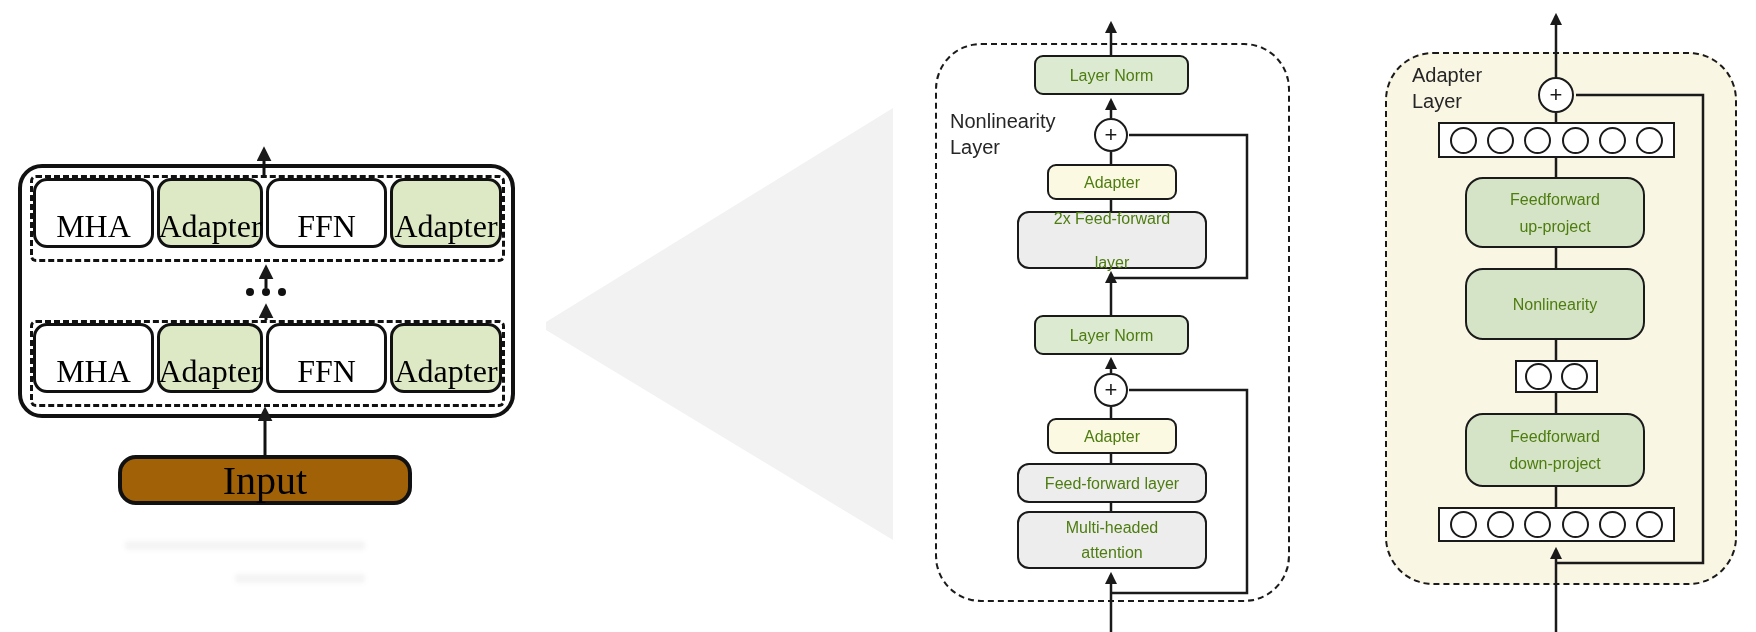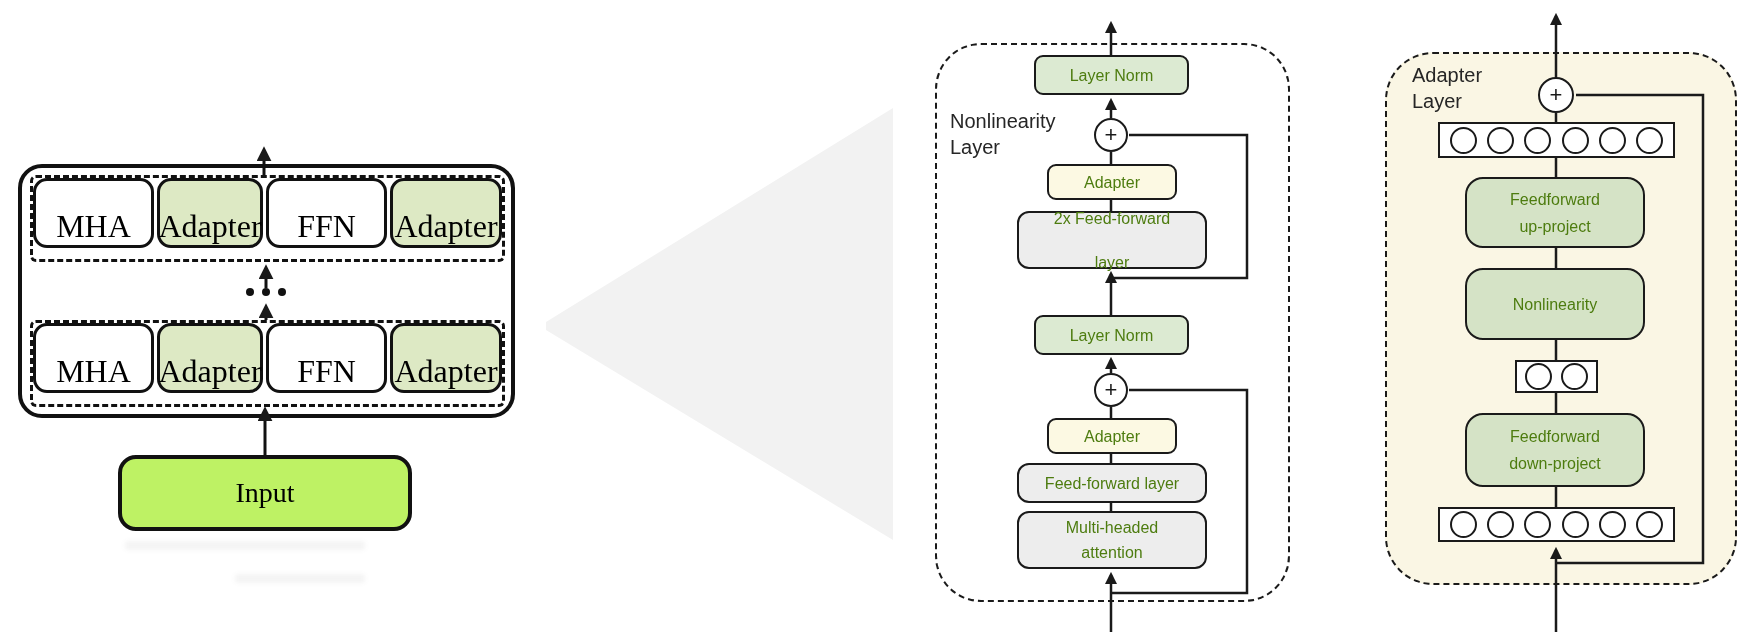--- a/index.html
+++ b/index.html
@@ -6,22 +6,22 @@
   #canvas{position:relative;width:1756px;height:632px;background:#ffffff;overflow:hidden;
           font-family:"Liberation Sans","DejaVu Sans",sans-serif;}
   .abs{position:absolute;box-sizing:border-box;}
   
   .serif{font-family:"Liberation Serif","DejaVu Serif",serif;color:#000;}
   #ov-outer{left:18px;top:164px;width:497px;height:254px;border:4px solid #111;border-radius:24px;background:#fff;z-index:2;}
   .ov-row{left:30px;width:475px;height:87px;border:3px dashed #111;border-radius:6px;z-index:3;}
   .ov-block{top:0;height:70px;border:3px solid #111;border-radius:14px;background:#fff;
             display:flex;align-items:flex-end;justify-content:center;font-size:32px;z-index:4;}
   .ov-green{background:#dde9c4;}
-  #input-box{left:118px;top:455px;width:294px;height:76px;border:4px solid #111;border-radius:18px;
-             background:#bef264;display:flex;align-items:center;justify-content:center;font-size:28px;z-index:4;}
+  #input-box{left:118px;top:455px;width:294px;height:50px;border:4px solid #111;border-radius:18px;
+             background:#a16207;display:flex;align-items:center;justify-content:center;font-size:40px;z-index:4;}
   .ghost{background:rgba(60,60,60,0.06);filter:blur(2px);border-radius:3px;z-index:1;}
   
   #tl-panel{left:935px;top:43px;width:355px;height:559px;border:2.5px dashed #1a1a1a;border-radius:46px;z-index:2;}
   #al-panel{left:1385px;top:52px;width:352px;height:533px;border:2.5px dashed #1a1a1a;border-radius:48px;background:#faf6e4;z-index:2;}
   .panel-label{font-size:20px;line-height:26px;color:#262626;z-index:6;}
   .nbox{border:2.5px solid #1a1a1a;display:flex;flex-direction:column;align-items:center;justify-content:center;
         text-align:left;color:#4d7c0f;font-size:16px;line-height:25px;z-index:8;}
   .green-mid{background:#dcead2;border-radius:9px;}
   .cream{background:#fcf9e3;border-radius:9px;}
   .gray{background:#ededed;border-radius:12px;}

